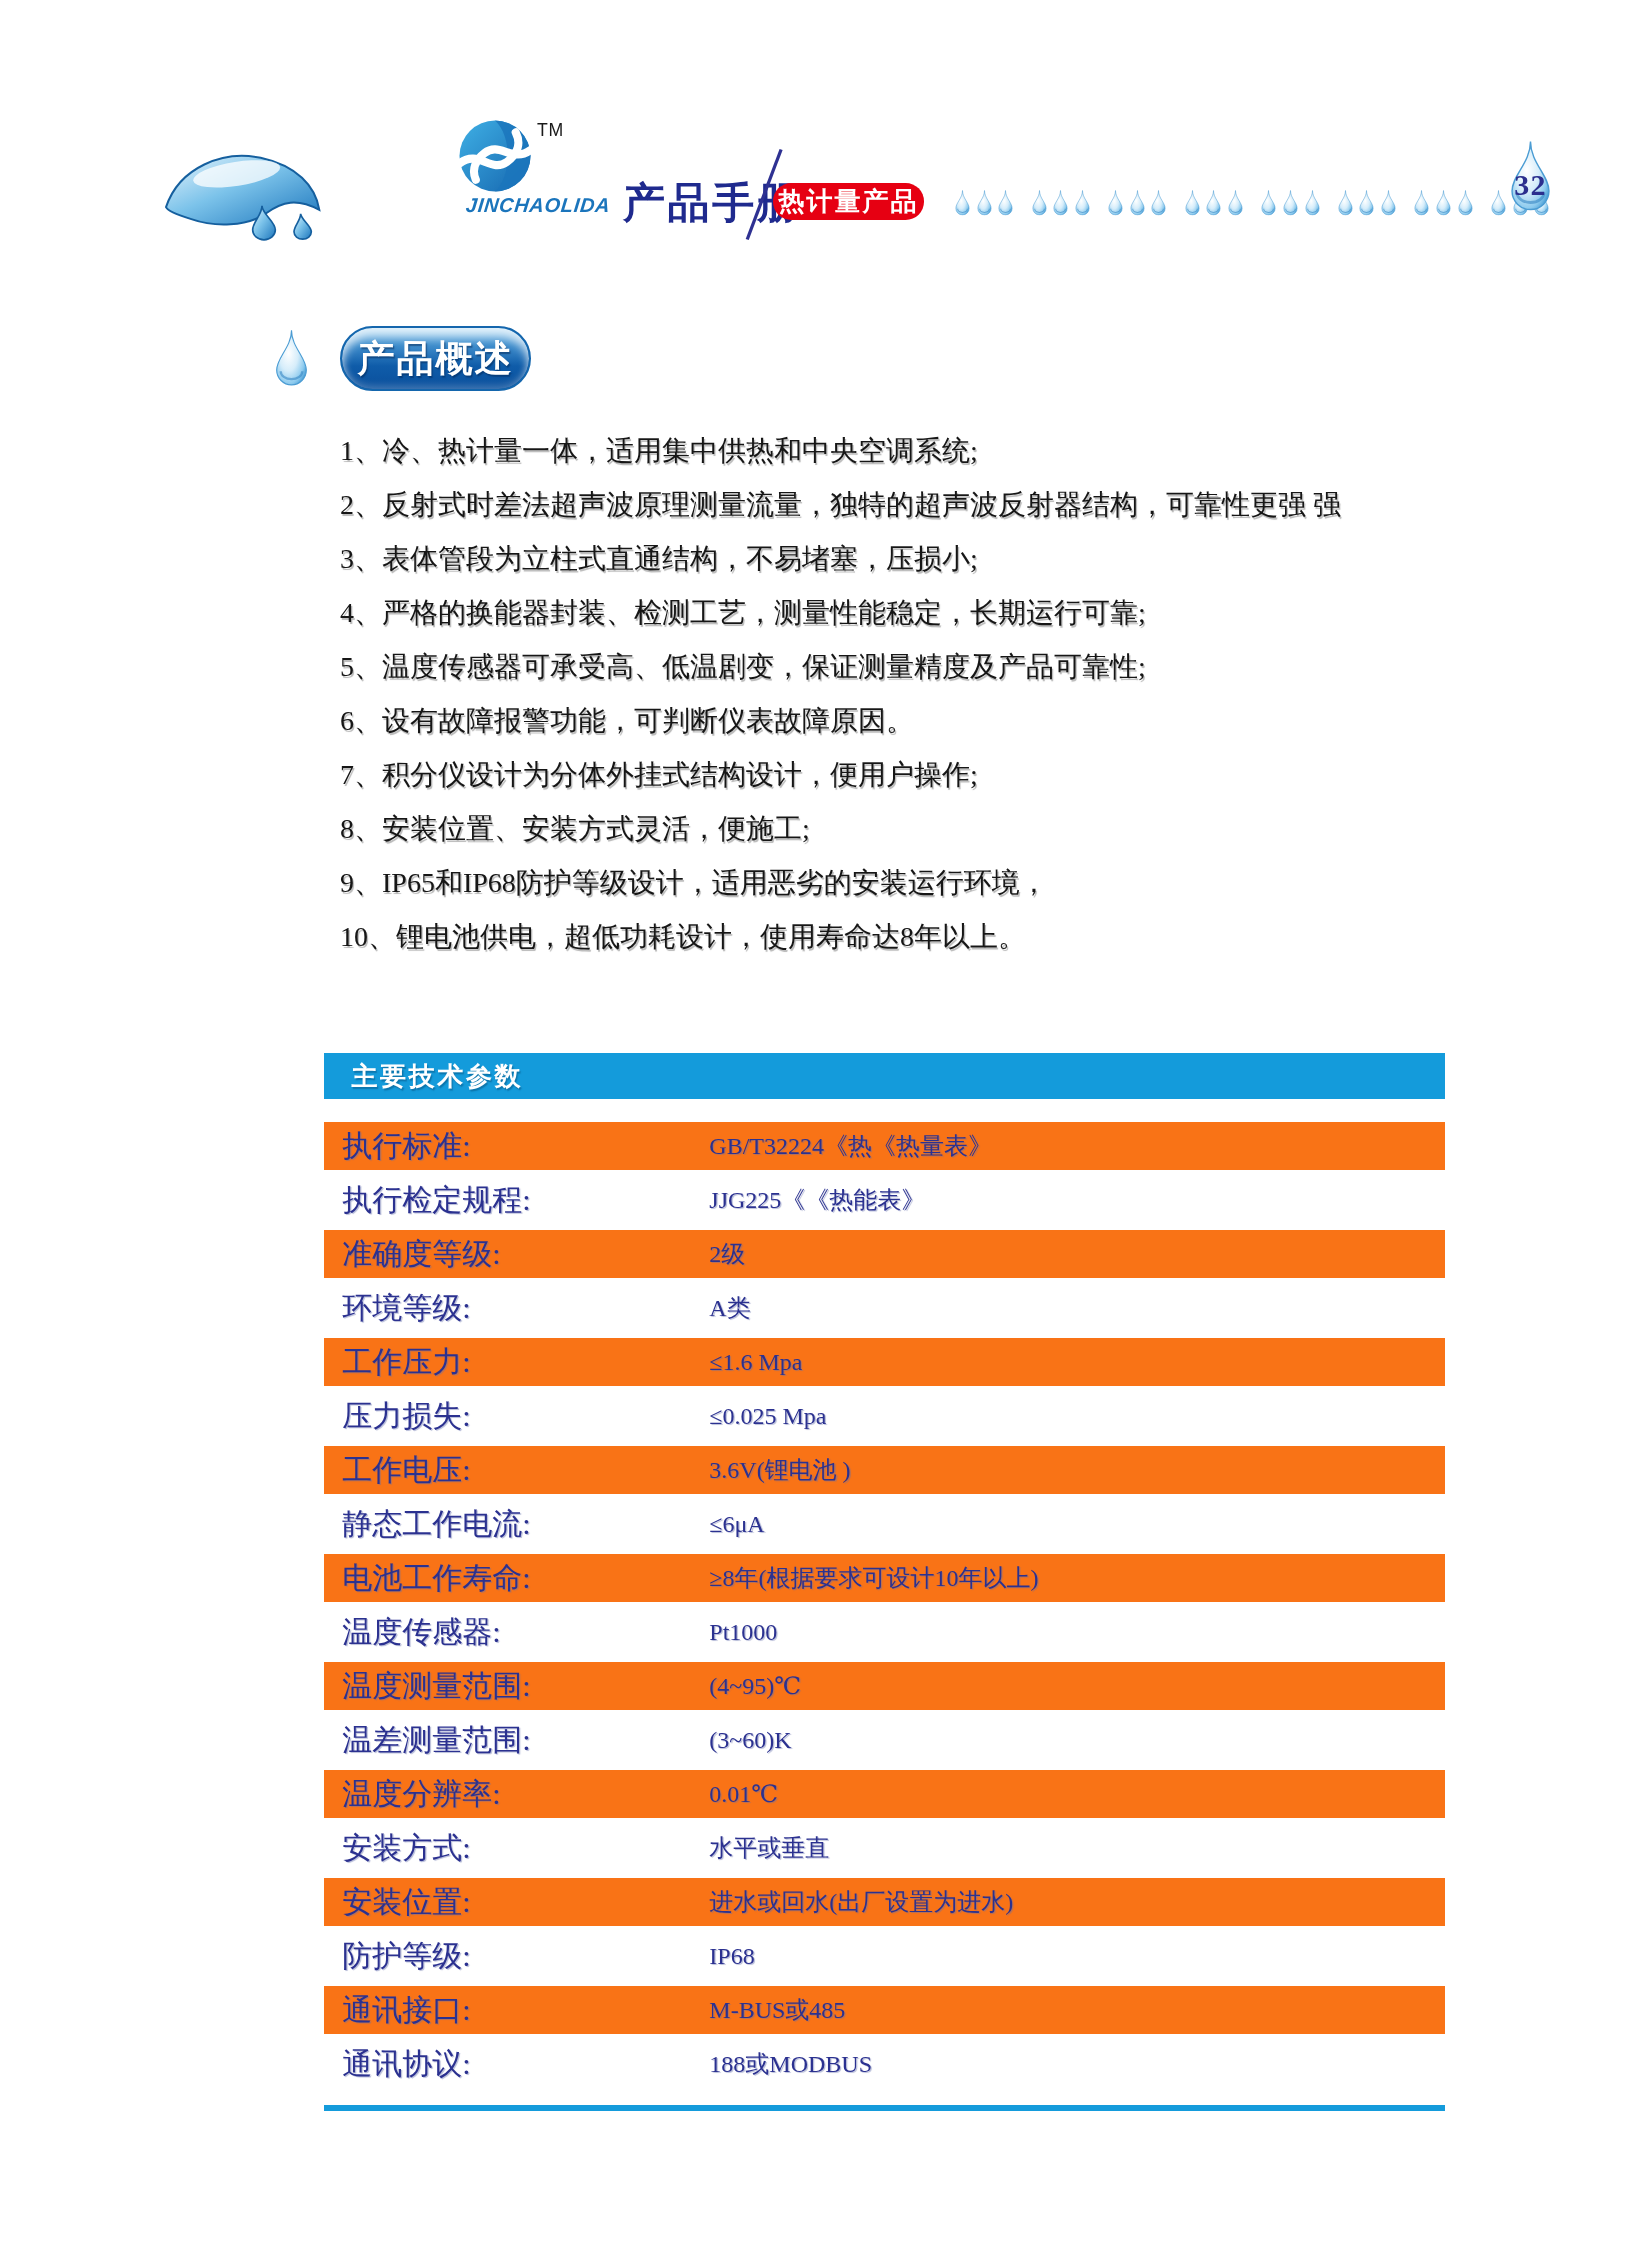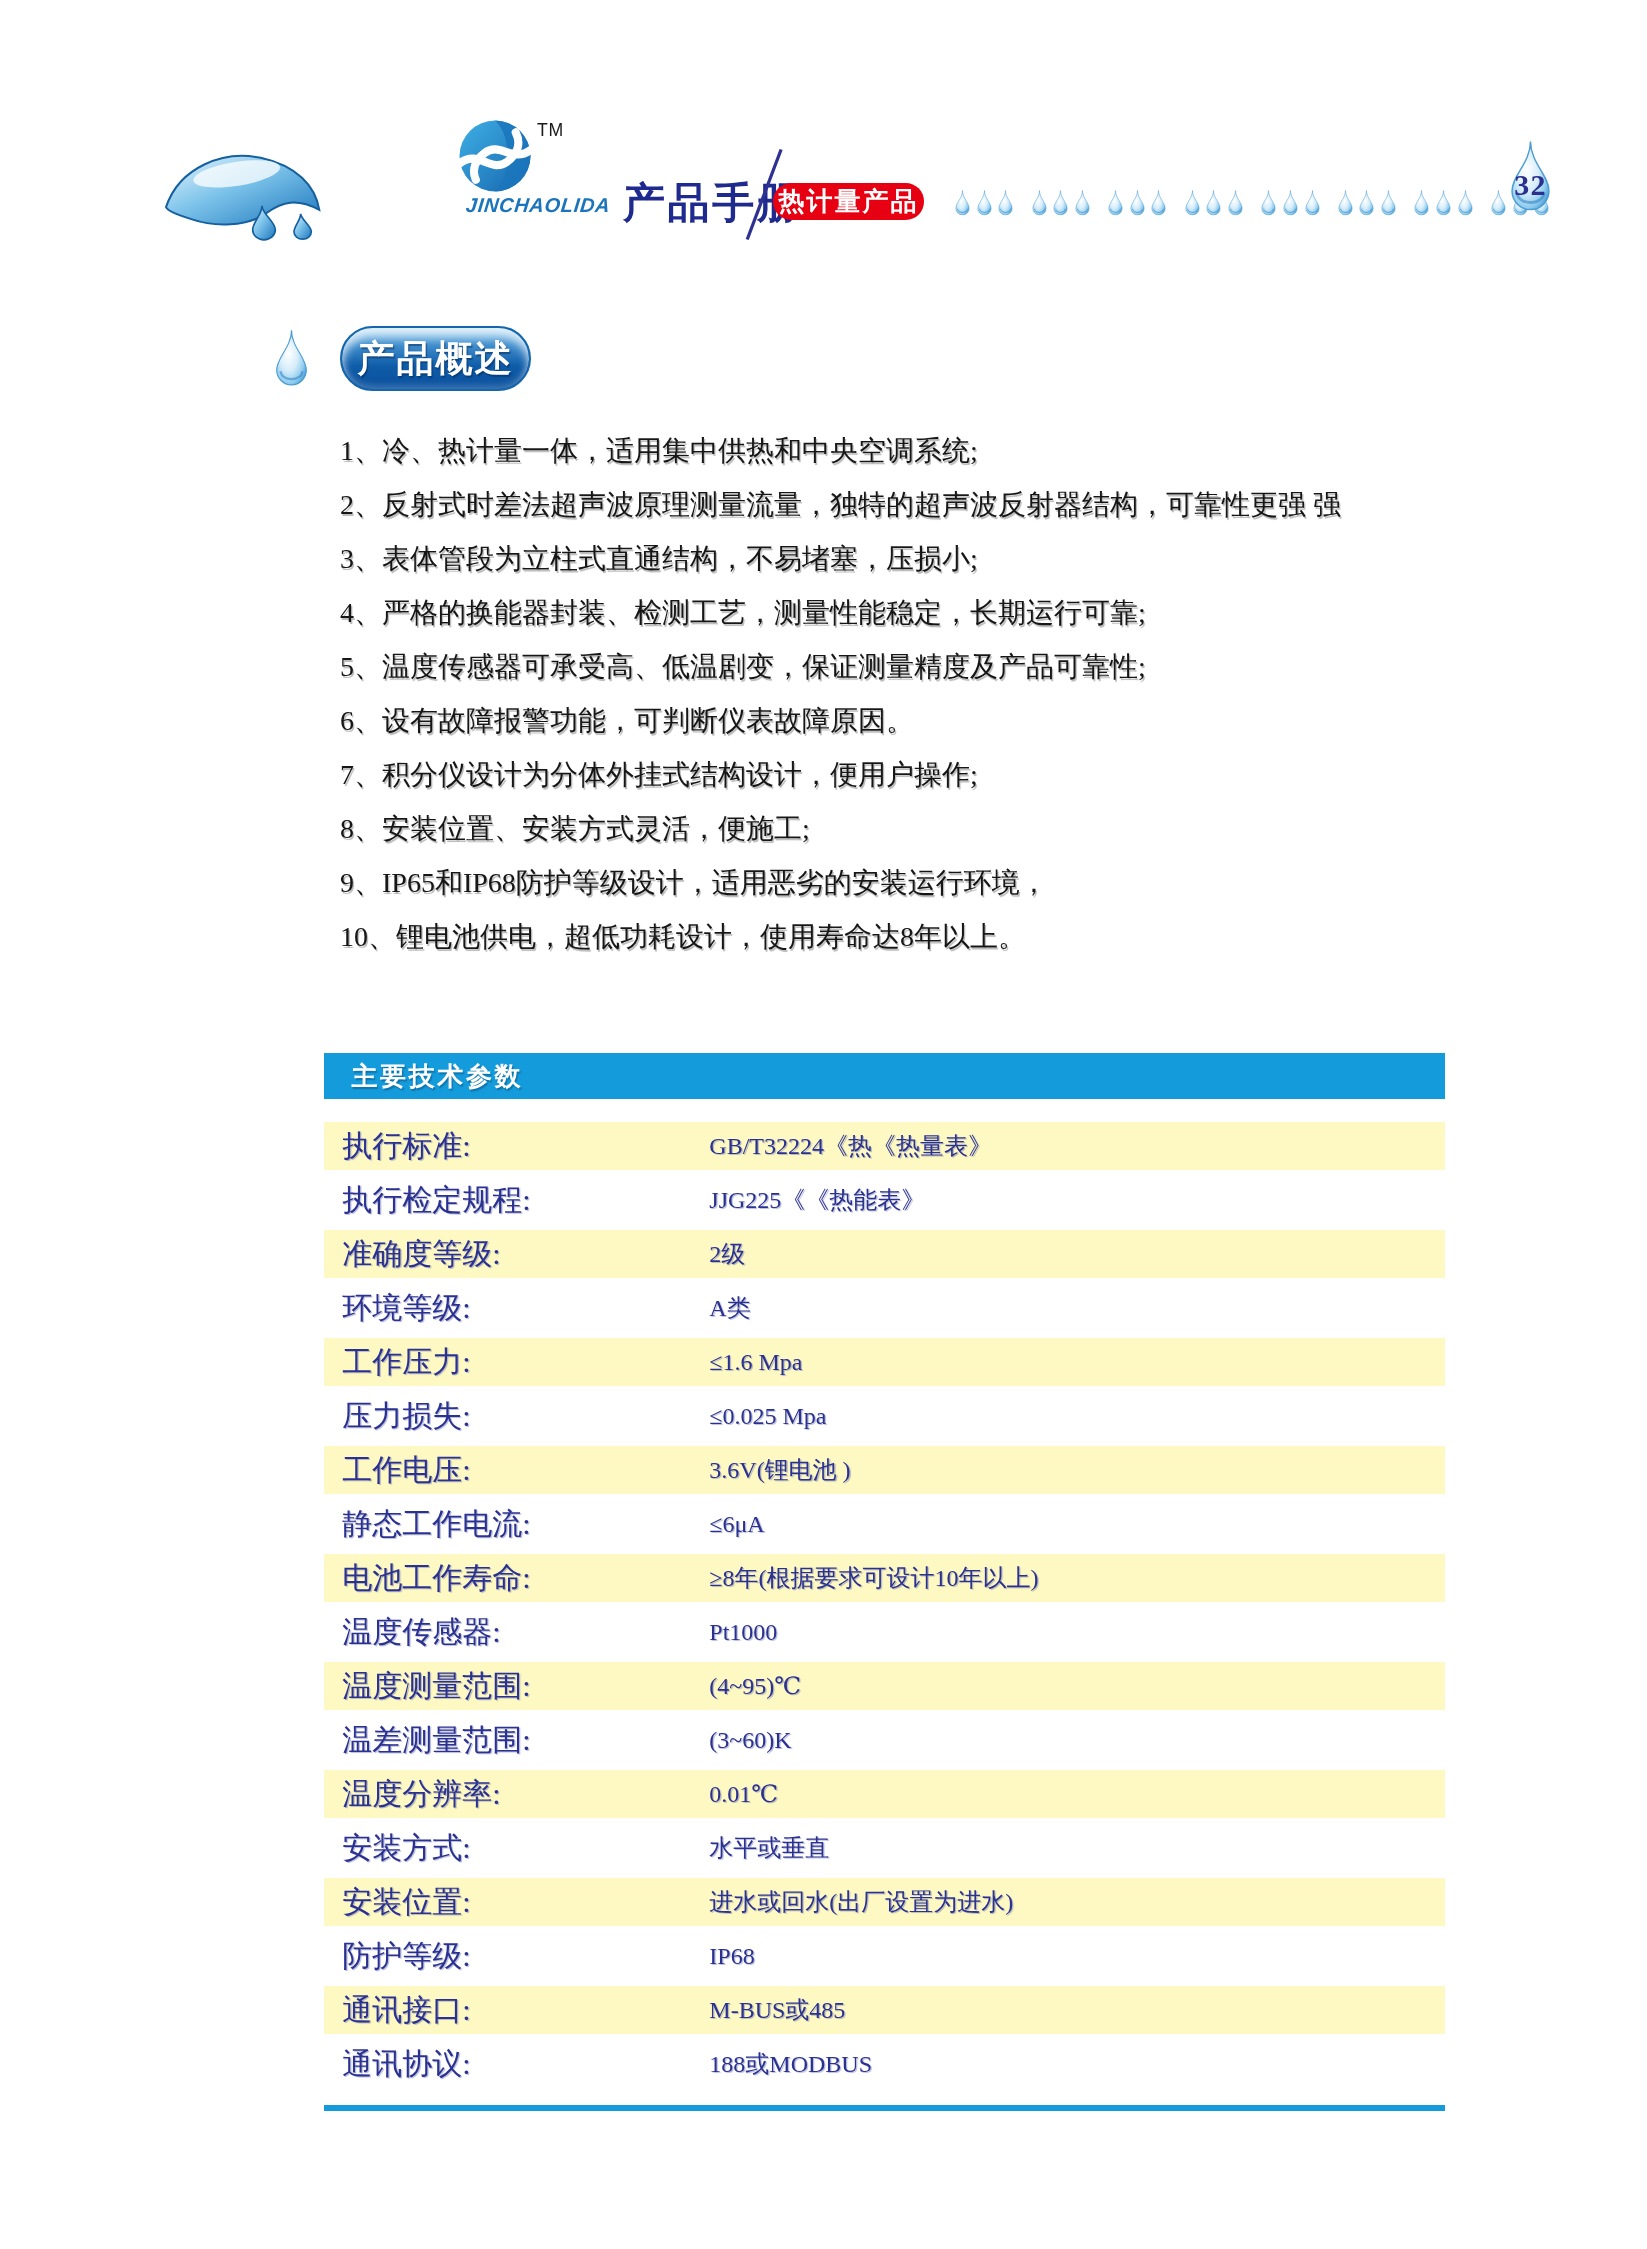--- a/index.html
+++ b/index.html
@@ -41,21 +41,21 @@
   .overview-list li{list-style:none;font-size:28px;line-height:54px;color:#161616;
                     white-space:nowrap;text-shadow:1.3px 2px 0.7px rgba(130,130,130,.55);}
 
   
   .params-header{position:absolute;left:280px;top:1053px;width:1121px;height:46px;background:#149bdb;
                  color:#ffffff;font-size:26px;font-weight:bold;letter-spacing:2.6px;
                  display:flex;align-items:center;padding-left:27.5px;box-sizing:border-box;
                  text-shadow:1.3px 2px 1.3px rgba(0,60,100,.4);}
   .params-rows{position:absolute;left:280px;top:1119px;width:1121px;}
   .prow{height:54px;display:flex;align-items:center;box-sizing:border-box;}
-  .prow.alt{background:#fef9c3;border-top:3.3px solid #ffffff;border-bottom:3.9px solid #ffffff;}
+  .prow.alt{background:#f97316;border-top:3.3px solid #ffffff;border-bottom:3.9px solid #ffffff;}
   .plabel{width:367px;padding-left:18.3px;font-size:30px;color:#2b3190;flex-shrink:0;
           text-shadow:1.3px 1.3px 0.7px rgba(100,110,170,.45);}
   .pvalue{font-size:24px;color:#2b3190;white-space:nowrap;
           text-shadow:1.3px 1.3px 0.7px rgba(100,110,170,.45);}
   .bottom-line{position:absolute;left:280px;top:2105px;width:1121px;height:5.9px;background:#149bdb;}
 </style>
 </head>
 <body>
 
 <svg width="0" height="0" style="position:absolute" aria-hidden="true">

